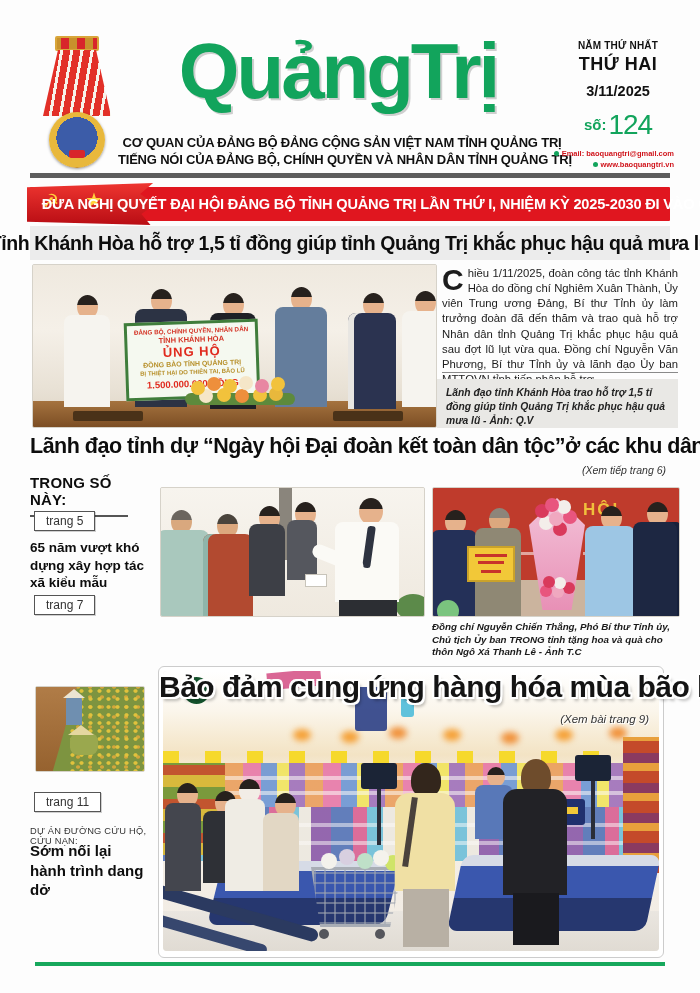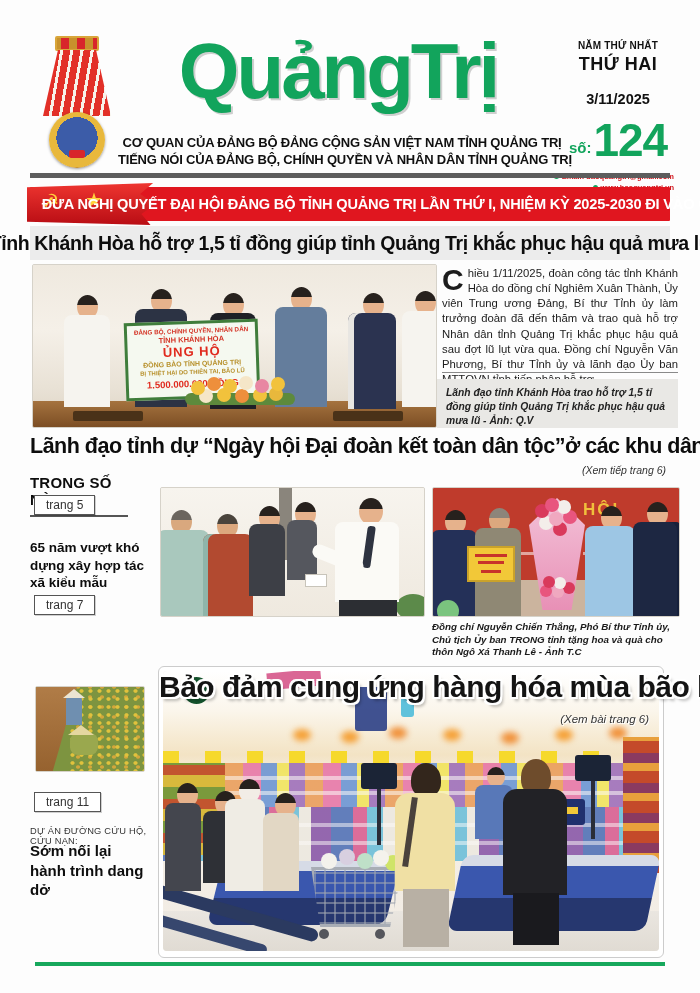--- a/index.html
+++ b/index.html
@@ -11,24 +11,24 @@
 
   
   .brand{position:absolute;left:118px;top:32px;width:440px;text-align:center;
          font-size:78px;font-weight:bold;letter-spacing:-3px;color:#12a45c;
          text-shadow:2px 2px 0 #cfcfcf, -1px -1px 0 #ffffff;line-height:1}
   .tagline{position:absolute;left:118px;width:448px;text-align:center;font-weight:bold;
            font-size:13px;letter-spacing:-0.2px;color:#101010;white-space:nowrap}
   .issue-col{position:absolute;left:560px;top:40px;width:116px;text-align:center;font-weight:bold}
   .issue-col .yr{font-size:10px;letter-spacing:.2px}
   .issue-col .day{font-size:18px;margin-top:3px;letter-spacing:.5px}
-  .issue-col .dt{font-size:14.5px;margin-top:16px}
+  .issue-col .dt{font-size:14.5px;margin-top:8px}
   .issue-num{margin-top:14px;color:#12a45c;display:flex;align-items:flex-end;justify-content:center;gap:2px}
   .issue-num .pre{font-size:15px;font-weight:bold;padding-bottom:4px}
-  .issue-num .num{font-size:46px;font-weight:bold;line-height:.85;letter-spacing:-1px}
+  .issue-num .num{font-size:28px;font-weight:normal;line-height:.85;letter-spacing:-1px}
   .contact{margin-top:12px;display:flex;flex-direction:column;gap:2px;align-items:flex-end;padding-right:2px}
   .contact .row{display:flex;align-items:center;gap:3px;font-size:7.5px;font-weight:bold;color:#d0151c;white-space:nowrap}
   .contact .dot{width:5px;height:5px;border-radius:50%;background:#12a45c;flex:0 0 auto}
 
   
   .medal{position:absolute;left:40px;top:36px;width:74px;height:138px}
   .clasp{position:absolute;left:15px;top:0;width:44px;height:15px;border-radius:2px;
          background:repeating-linear-gradient(90deg,#c8922c 0 4px,#d8262b 4px 12px,#c8922c 12px 16px);
          border:2px solid #d9a63a}
   .ribbon{position:absolute;left:3px;top:14px;width:68px;height:66px;
@@ -190,21 +190,21 @@
     <span class="cont">(Xem tiếp trang 3)</span>
   </p>
   <div class="col-rule"></div>
   <div class="capbox">Lãnh đạo tỉnh Khánh Hòa trao hỗ trợ 1,5 tỉ đồng giúp tỉnh Quảng Trị khắc phục hậu quả mưa lũ - Ảnh: Q.V</div>
 
   <div class="hl2">Lãnh đạo tỉnh dự “Ngày hội Đại đoàn kết toàn dân tộc”ở các khu dân cư</div>
   <div class="hl2-cont">(Xem tiếp trang 6)</div>
 
   <h3 class="sb-title">TRONG SỐ NÀY:</h3>
 
-  <div class="chip" style="left:34px;top:495px">trang 5</div>
+  <div class="chip" style="left:34px;top:511px">trang 5</div>
   <div class="sb-item-title" style="left:30px;top:539px;width:128px">65 năm vượt khó dựng xây hợp tác xã kiểu mẫu</div>
 
   <div class="chip" style="left:34px;top:595px">trang 7</div>
 
   <div class="scene" style="left:35px;top:686px;width:110px;height:86px">
     <div class="abs" style="inset:0;background:#7d9440"></div>
     <div class="abs" style="left:30%;top:0;right:0;bottom:0;opacity:.95;
          background-image:radial-gradient(#e7c53d 1.5px,transparent 2.6px),radial-gradient(#d9a83c 1.5px,transparent 2.6px);
          background-size:9px 8px,12px 10px;background-position:0 0,4px 5px"></div>
     <div class="abs" style="left:0;top:0;width:48px;height:100%;background:linear-gradient(180deg,#b07c47,#96622f);
@@ -265,21 +265,21 @@
     <div class="hd" style="left:168px;top:18px"></div>
     <div class="torso" style="left:152px;top:38px;width:50px;height:92px;background:#9dc6e4"></div>
     <div class="hd" style="left:214px;top:14px"></div>
     <div class="torso" style="left:200px;top:34px;width:50px;height:96px;background:#1d2742;box-shadow:inset -6px 0 0 #16203a"></div>
     <div class="abs" style="left:4px;bottom:-6px;width:22px;height:22px;border-radius:50%;background:#7ac47e"></div>
   </div>
   <div class="photo-cap" style="left:432px;top:621px;width:250px">Đồng chí Nguyễn Chiến Thắng, Phó Bí thư Tỉnh ủy, Chủ tịch Ủy ban TRONG tỉnh tặng hoa và quà cho thôn Ngô Xá Thanh Lê - Ảnh T.C</div>
 
   <div class="feature">
     <div class="feature-headline">Bảo đảm cung ứng hàng hóa mùa bão lũ</div>
-    <div class="feature-cont">(Xem bài trang 6)</div>
+    <div class="feature-cont">(Xem bài trang 9)</div>
 
     <div class="scene" style="left:4px;top:4px;right:4px;bottom:6px;border:none;border-radius:4px">
       <div class="abs" style="inset:0;background:linear-gradient(180deg,#ffffff 0%,#fbf6ec 14%,#f6ead2 24%,#f3e3c4 30%,#f6efe4 38%,#f1ece5 100%)"></div>
 
       <div class="abs" style="left:130px;top:58px;width:18px;height:12px;border-radius:50%;background:#f5a035;filter:blur(3px);
            box-shadow:48px 2px 0 #f5a035,96px -2px 0 #f0913a,150px 0 0 #f5a035,208px 3px 0 #f0913a,262px 0 0 #f5a035,316px -2px 0 #f0913a"></div>
 
       <div class="abs" style="left:20px;top:6px;width:27px;height:27px;border-radius:50%;background:#14532d;color:#fff;
            display:flex;align-items:center;justify-content:center;font-size:11px;font-weight:bold;z-index:4">01</div>
       <div class="abs" style="left:104px;top:0;width:54px;height:17px;background:#d6568a;transform:rotate(-5deg);opacity:.9"></div>

